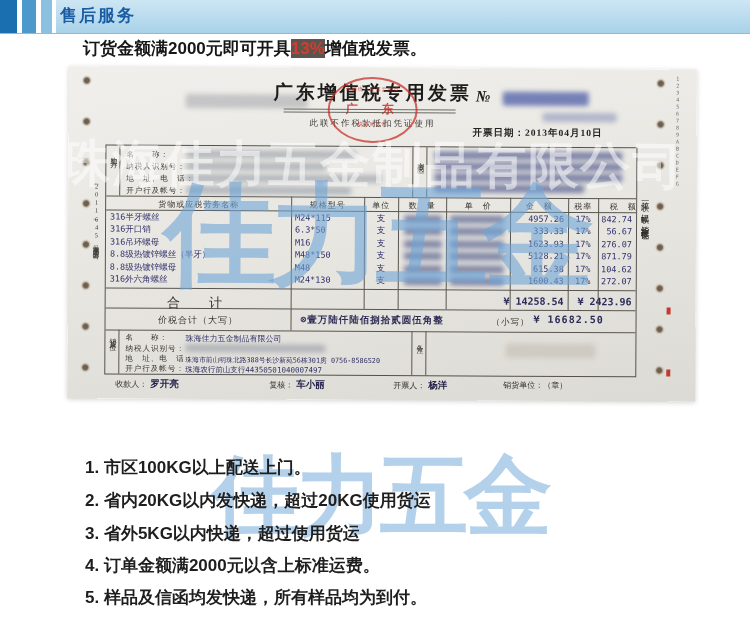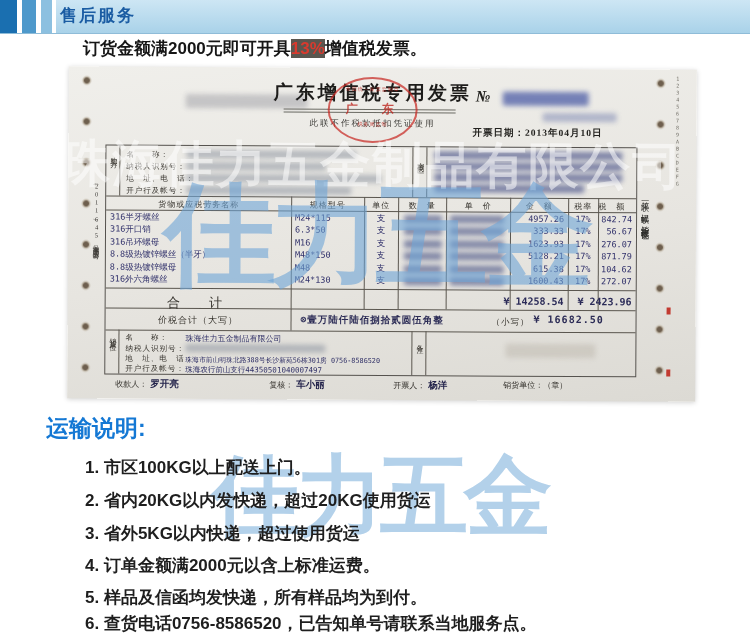--- a/index.html
+++ b/index.html
@@ -186,21 +186,21 @@
       <div class="el blur pw-blur" style="left:328px;top:26px;width:188px;"></div>
       <div class="el blur pw-blur" style="left:328px;top:37px;width:150px;"></div>
 
       <div class="el ghead serif" style="left:0;top:53px;width:185px;">货物或应税劳务名称</div>
       <div class="el ghead serif" style="left:185px;top:53px;width:73px;">规格型号</div>
       <div class="el ghead serif" style="left:258px;top:53px;width:34px;">单位</div>
       <div class="el ghead serif" style="left:292px;top:53px;width:48px;">数　量</div>
       <div class="el ghead serif" style="left:340px;top:53px;width:64px;">单　价</div>
       <div class="el ghead serif" style="left:404px;top:53px;width:58px;">金　额</div>
       <div class="el ghead serif" style="left:462px;top:53px;width:30px;">税率</div>
-      <div class="el ghead serif" style="left:492px;top:53px;width:26px;">税　额</div>
+      <div class="el ghead serif" style="left:492px;top:53px;width:50px;">税　额</div>
 
       <div class="el grow" style="top:66px;">
         <span class="c-name">316半牙螺丝</span>
         <span class="c-spec">M24*115</span>
         <span class="c-unit">支</span>
         <span class="el blur qty-blur"></span>
         <span class="el blur price-blur"></span>
         <span class="c-amount">4957.26</span>
         <span class="c-rate">17%</span>
         <span class="c-tax">842.74</span>
@@ -287,21 +287,19 @@
     <div class="el sig serif" style="left:326px;top:311px;">
       <span>开票人：</span><b>杨洋</b>
     </div>
     <div class="el sig serif" style="left:436px;top:311px;">销货单位：（章）</div>
 
     <div class="el wm-white">珠海佳力五金制品有限公司</div>
     <div class="el wm-blue">佳力五金</div>
   </div>
 
   <div class="wm-bottom">佳力五金</div>
-  <div class="ship-head">运输说明:</div>
   <div class="ship-item" style="top:456px;">1. 市区100KG以上配送上门。</div>
   <div class="ship-item" style="top:489px;text-align:center;">2. 省内20KG以内发快递，超过20KG使用货运</div>
   <div class="ship-item" style="top:522px;">3. 省外5KG以内快递，超过使用货运</div>
   <div class="ship-item" style="top:554px;">4. 订单金额满2000元以含上标准运费。</div>
   <div class="ship-item" style="top:586px;">5. 样品及信函均发快递，所有样品均为到付。</div>
-  <div class="ship-item" style="top:612px;">6. 查货电话0756-8586520，已告知单号请联系当地服务点。</div>
 
 </div>
 
 </body></html>

